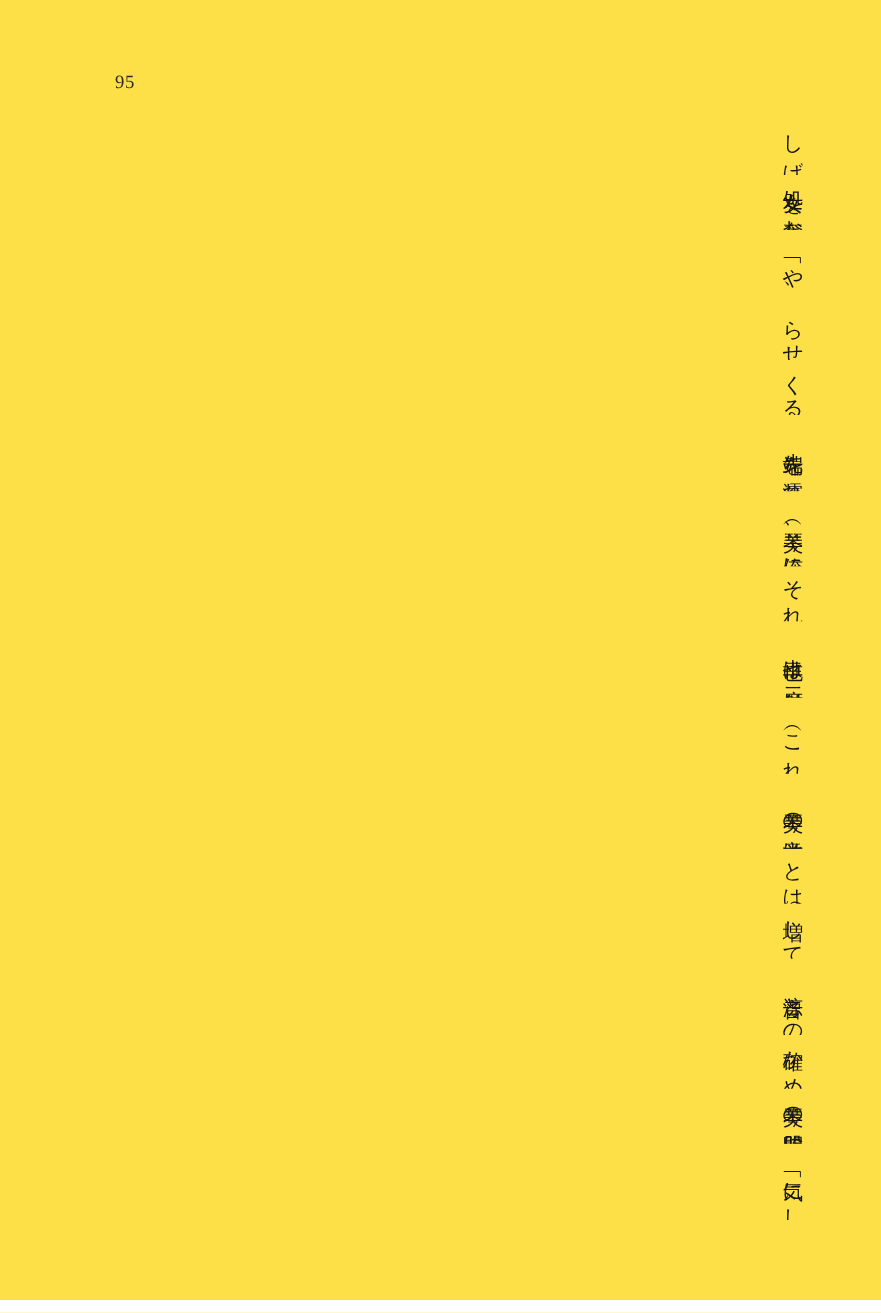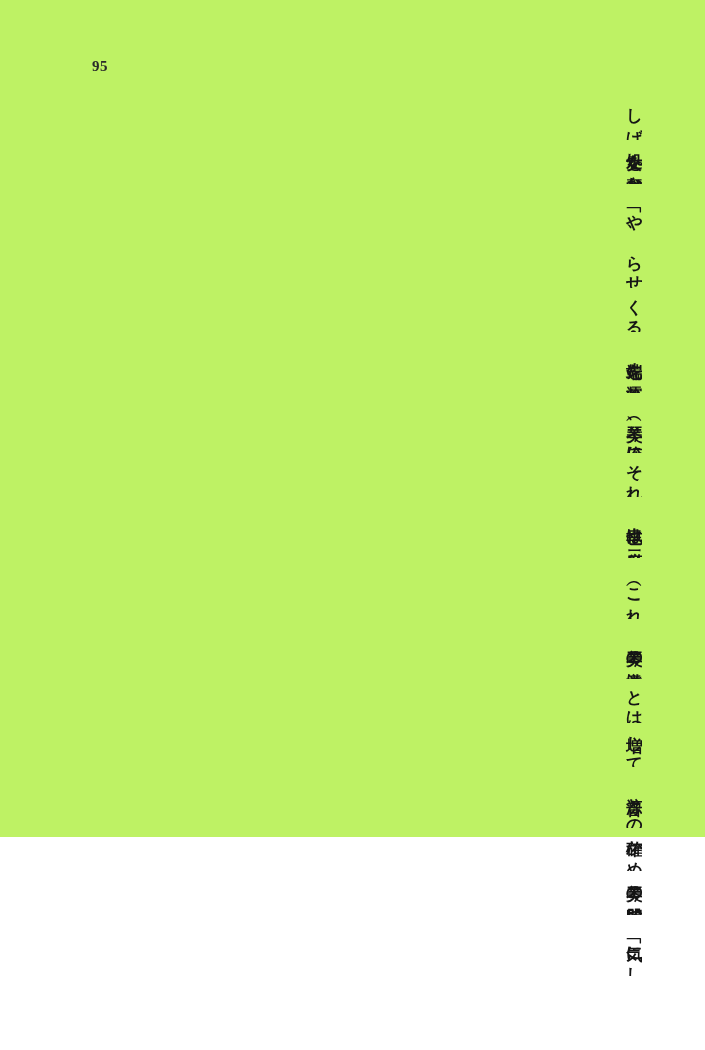--- a/index.html
+++ b/index.html
@@ -10,24 +10,23 @@
   body {
     width: 705px;
     height: 1050px;
     overflow: hidden;
     font-family: "Liberation Serif", "DejaVu Serif", serif;
     color: #1a1a1a;
   }
   .page {
     position: relative;
     width: 705px;
-    height: 837px;
-    background: #bef264;
+    height: 1040px;
+    background: #fde047;
     box-sizing: border-box;
-    font-weight: bold;
   }
   .page-number {
     position: absolute;
     top: 58px;
     left: 92px;
     font-size: 15px;
     font-family: "Liberation Serif", "DejaVu Serif", serif;
     color: #2a2a2a;
     letter-spacing: 0.5px;
   }

